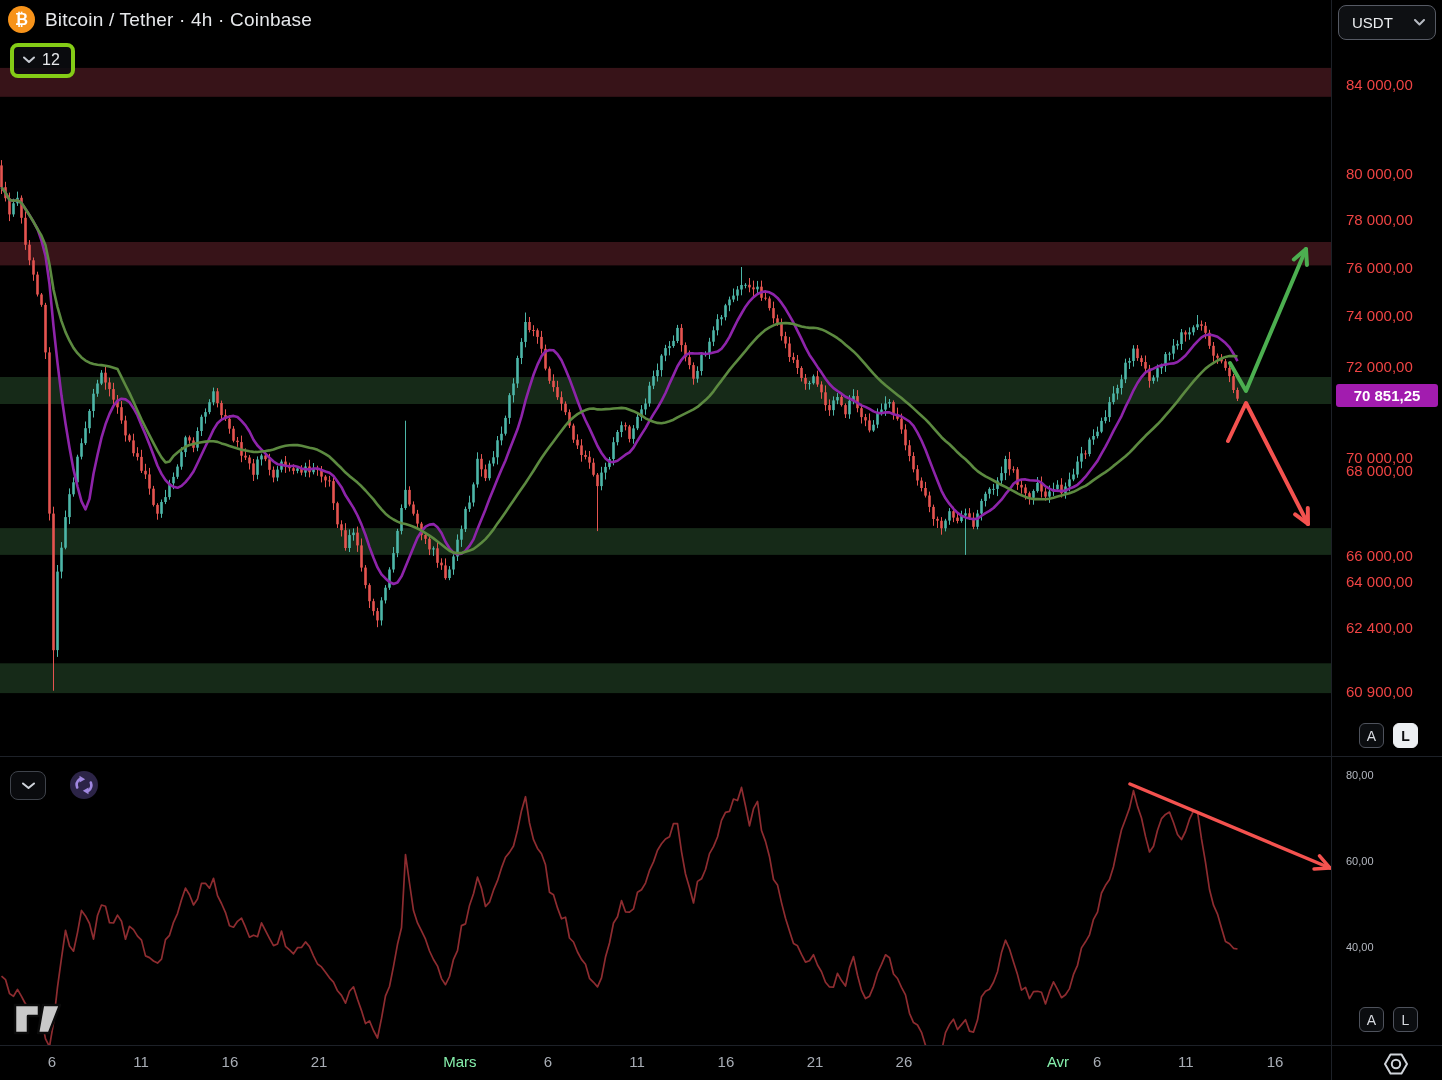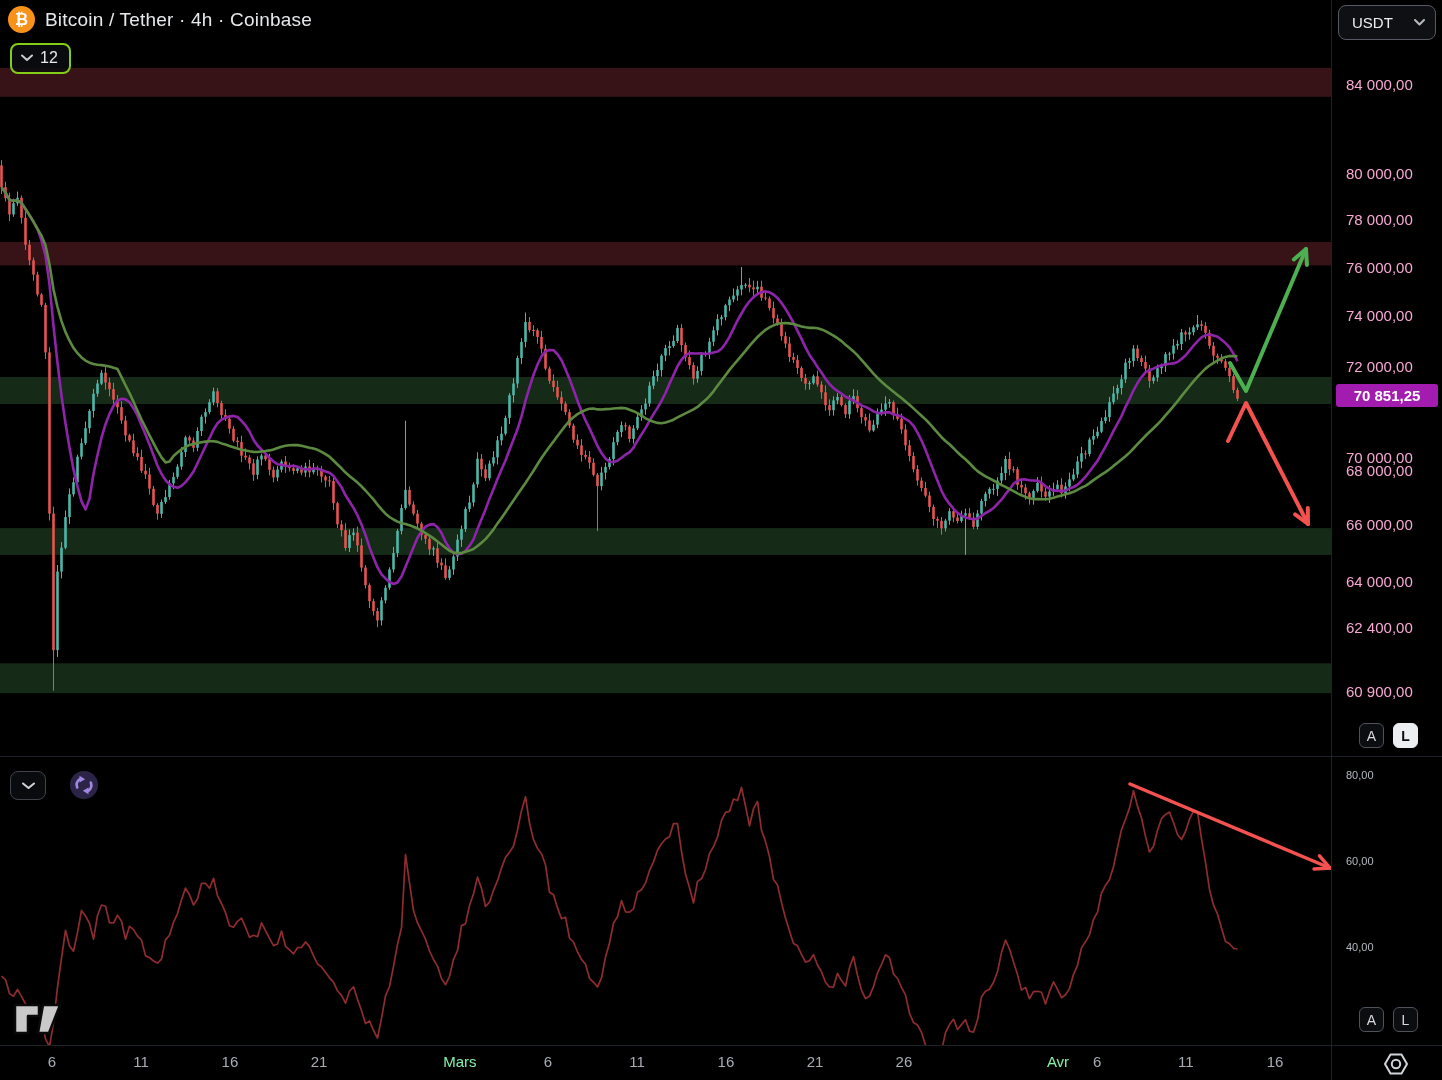--- a/index.html
+++ b/index.html
@@ -6,30 +6,30 @@
   #app{position:relative;width:1442px;height:1080px;background:#000;overflow:hidden;
        font-family:"Liberation Sans",sans-serif;-webkit-font-smoothing:antialiased;}
   svg{display:block;}
   #chart-svg{position:absolute;left:0;top:0;}
   
   .header{position:absolute;left:8px;top:6px;display:flex;align-items:center;gap:10px;z-index:30;}
   .btc-icon{width:27px;height:27px;border-radius:50%;background:#f7931a;color:#fff;
             display:flex;align-items:center;justify-content:center;font-size:16px;font-weight:bold;}
   .title{font-size:19px;font-weight:500;color:#e6e8eb;letter-spacing:.2px;}
   .interval-badge{position:absolute;left:10px;top:43px;display:inline-flex;align-items:center;gap:7px;
-      padding:4px 11px 5px 9px;border:2px solid #84cc16;border-radius:8px;background:rgba(12,13,16,.85);
+      padding:4px 11px 5px 9px;border:4px solid #84cc16;border-radius:8px;background:rgba(12,13,16,.85);
       color:#e6e8eb;font-size:16px;z-index:30;cursor:pointer;}
   .usdt-select{position:absolute;left:1338px;top:5px;width:98px;height:35px;box-sizing:border-box;
       border:1px solid #565a64;border-radius:8px;background:#0e1013;color:#eceef1;font-size:15px;
       font-weight:500;display:flex;align-items:center;justify-content:space-between;
       padding:0 10px 0 13px;z-index:30;cursor:pointer;}
   
   .axis-col{position:absolute;left:1331px;top:0;width:111px;height:1080px;border-left:1px solid #1d2128;
       background:#000;z-index:20;}
-  .axis-label{position:absolute;left:14px;font-size:15px;color:#f9a8d4;white-space:nowrap;}
+  .axis-label{position:absolute;left:14px;font-size:15px;color:#ef4444;white-space:nowrap;}
   .axis-label-lower{position:absolute;left:14px;font-size:11px;color:#b4b8c0;white-space:nowrap;}
   .price-tag{position:absolute;left:4px;width:102px;height:23px;border-radius:3px;background:#a21caf;
       color:#fff;font-size:15px;font-weight:bold;display:flex;align-items:center;justify-content:center;}
   .al-btn{position:absolute;width:25px;height:25px;border-radius:6px;box-sizing:border-box;
       display:flex;align-items:center;justify-content:center;font-size:14px;cursor:pointer;
       background:#0b0d10;border:1px solid #4e525c;color:#d6d9df;}
   .al-btn.lit{background:#eceff2;border:1px solid #eceff2;color:#0b0c0e;font-weight:bold;}
   
   .h-divider{position:absolute;left:0;width:1442px;height:1px;background:#1d2128;z-index:25;}
   
@@ -728,21 +728,21 @@
     <div class="al-btn" style="left:27px;top:1007px;">A</div>
     <div class="al-btn" style="left:61px;top:1007px;">L</div>
   <div class="axis-label" style="top: 75.8262px;">84 000,00</div>
       <div class="axis-label" style="top: 165px;">80 000,00</div>
       <div class="axis-label" style="top: 211.273px;">78 000,00</div>
       <div class="axis-label" style="top: 258.749px;">76 000,00</div>
       <div class="axis-label" style="top: 307.49px;">74 000,00</div>
       <div class="axis-label" style="top: 357.567px;">72 000,00</div>
       <div class="axis-label" style="top: 409.055px; margin-top: 40px;">70 000,00</div>
       <div class="axis-label" style="top: 462.036px;">68 000,00</div>
-      <div class="axis-label" style="top: 516px;">66 000,00</div>
+      <div class="axis-label" style="top: 547px;">66 000,00</div>
       <div class="axis-label" style="top: 572.839px;">64 000,00</div>
       <div class="axis-label" style="top: 619.113px;">62 400,00</div>
       <div class="axis-label" style="top: 683px;">60 900,00</div>
       <div class="axis-label-lower" style="top: 769px;">80,00</div>
       <div class="axis-label-lower" style="top: 855.2px;">60,00</div>
       <div class="axis-label-lower" style="top: 941.4px;">40,00</div>
     </div>
 
   <div class="h-divider" style="top:756px;"></div>
   <div class="h-divider" style="top:1045px;"></div>

